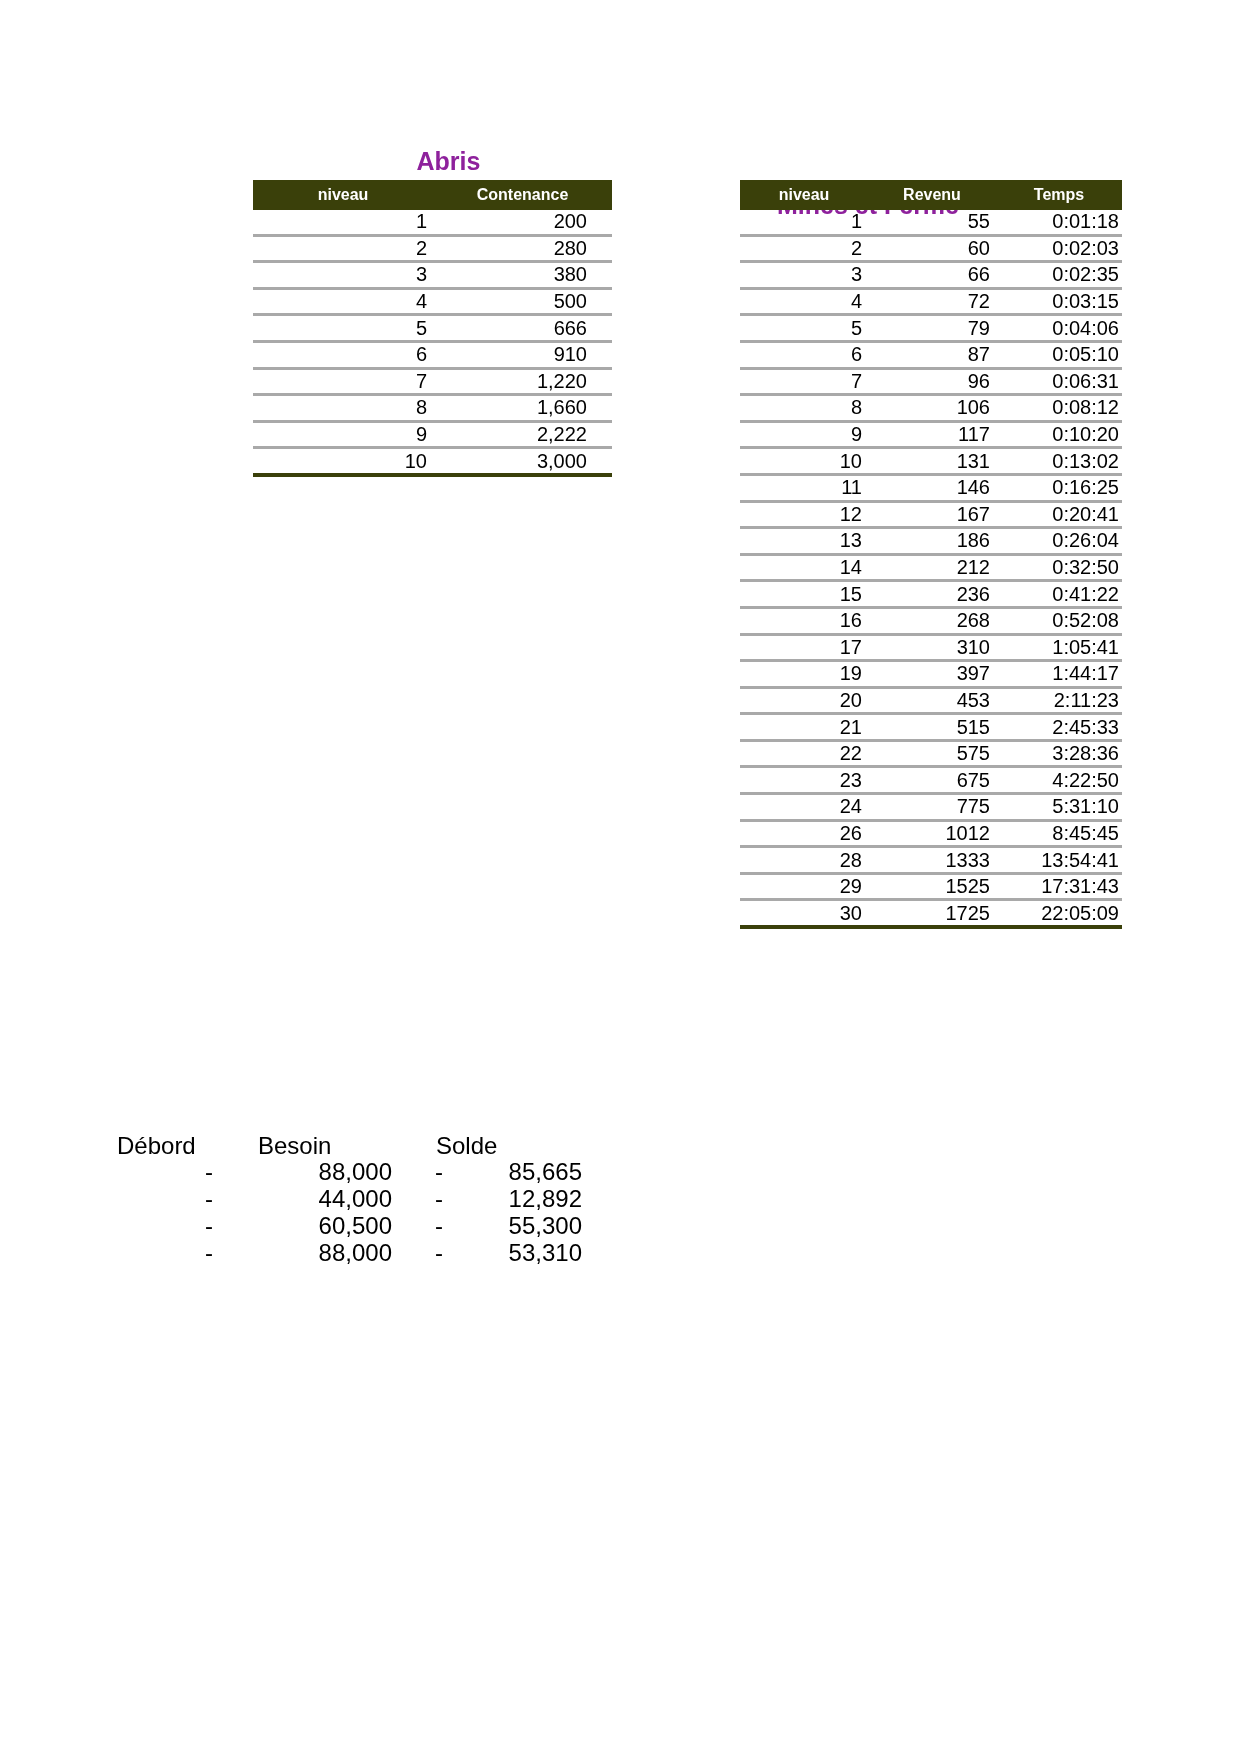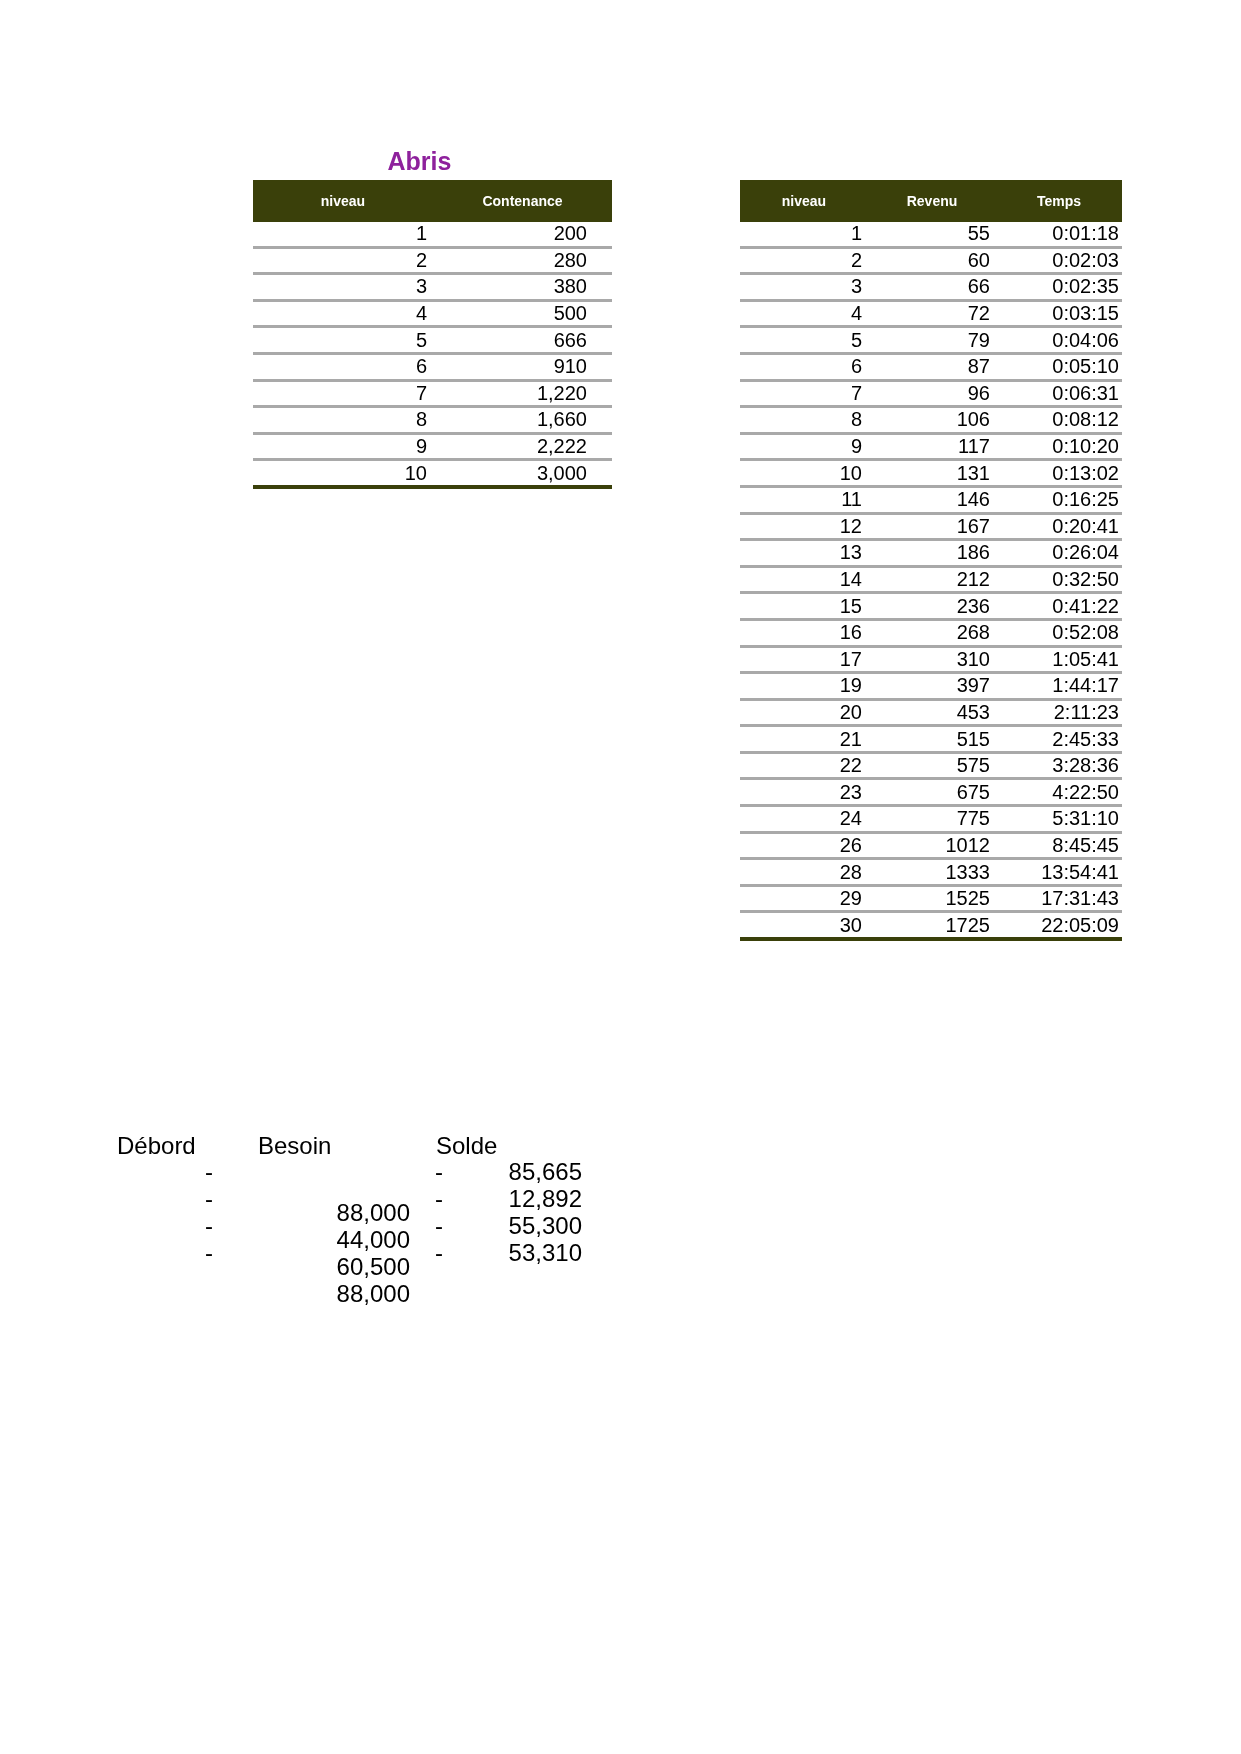--- a/index.html
+++ b/index.html
@@ -13,39 +13,39 @@
   }
   .table-title{
     position:absolute;
     top:147px;height:30px;
     font-size:25px;font-weight:bold;
     color:#8e219c;
     text-align:center;
     line-height:28px;
     white-space:nowrap;
   }
-  #title-abris{left:240px;width:359px;}
+  #title-abris{left:269px;width:359px;}
   #title-mines{left:740px;width:256px;margin-top:44px;}
   table.data-table{
     position:absolute;
     top:180px;
     border-collapse:collapse;
     table-layout:fixed;
     border-bottom:4px solid #3a400a;
   }
   #table-abris{left:253px;width:359px;}
   #table-mines{left:740px;width:382px;}
   table.data-table th{
     background:#3a400a;
     color:#ffffff;
-    font-size:14px;
+    font-size:16px;
     font-weight:bold;
     height:26px;
     text-align:center;
-    padding:8px;
+    padding:2px;
     vertical-align:middle;
   }
   table.data-table td{
     font-size:20px;
     height:23.6px;
     text-align:right;
     padding:0;
     vertical-align:middle;
     white-space:nowrap;
   }
@@ -65,21 +65,21 @@
     font-size:24px;
   }
   .summary .shead{position:absolute;top:0;left:0;width:100%;height:27px;line-height:27px;}
   .summary .shead span{position:absolute;white-space:nowrap;}
   .summary .h0{left:14px;}
   .summary .h1{left:155px;text-align:center;}
   .summary .h2{left:333px;}
   .summary .srow{position:absolute;left:0;width:100%;height:27px;line-height:27px;}
   .summary .scell{position:absolute;top:0;text-align:right;white-space:nowrap;}
   .summary .c0{left:0;width:110px;}
-  .summary .c1{left:118px;width:189px;margin-top:41px;}
+  .summary .c1{left:100px;width:189px;}
   .summary .c2{left:300px;width:40px;}
   .summary .c3{left:340px;width:139px;}
 </style>
 </head>
 <body>
 
 <div class="page">
 
   <div id="title-abris" class="table-title">Abris</div>
 

